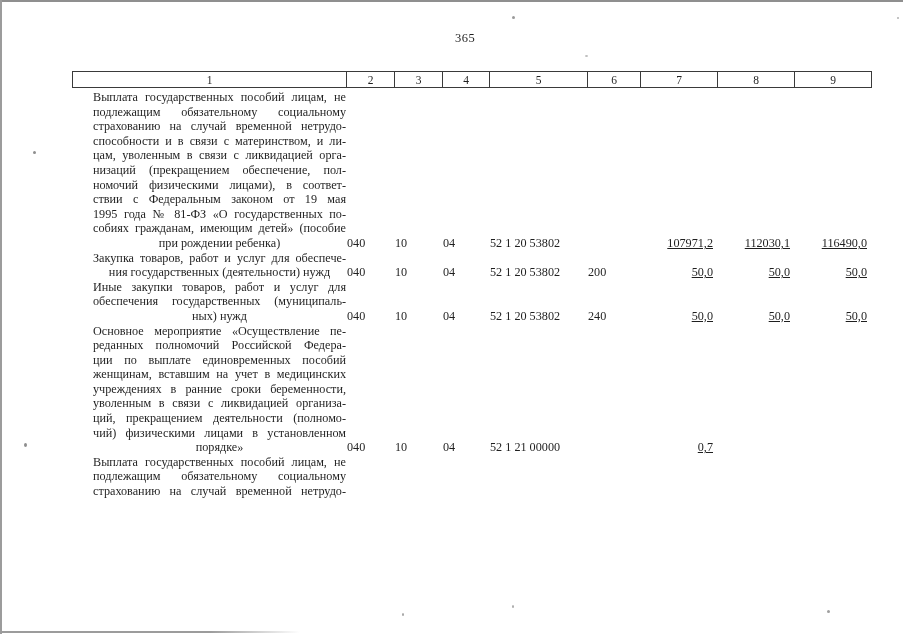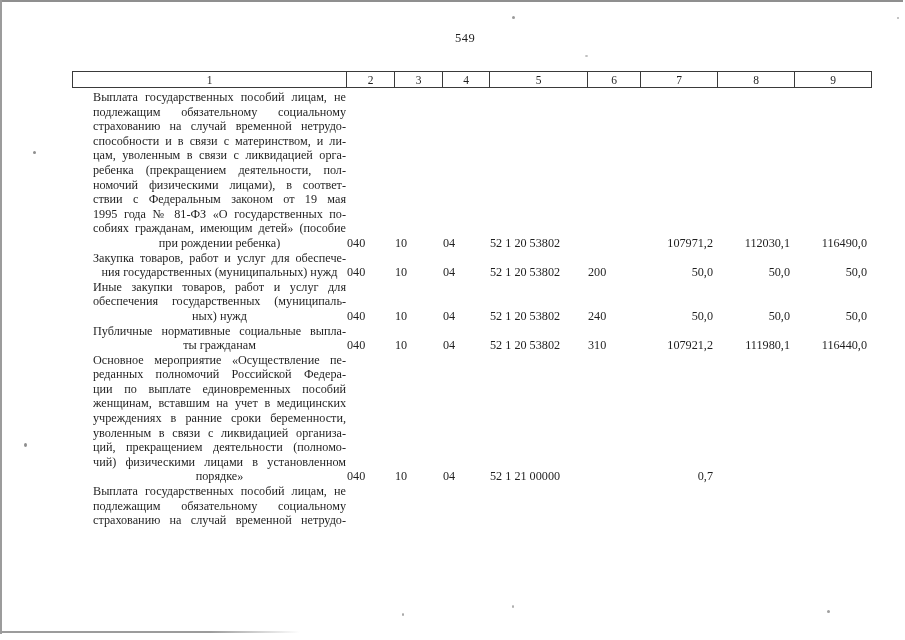--- a/index.html
+++ b/index.html
@@ -23,34 +23,34 @@
   .tbody{position:absolute;left:72px;top:90px;width:800px;display:table;table-layout:fixed;
          font-size:12.2px;line-height:14.6px;}
   .trow{display:table-row;}
   .tcell{display:table-cell;box-sizing:border-box;vertical-align:bottom;}
   .c1{width:275px;} .c2{width:48px;} .c3{width:48px;} .c4{width:47px;} .c5{width:98px;}
   .c6{width:53px;} .c7{width:77px;} .c8{width:77px;} .c9{width:77px;}
   .desc{vertical-align:top;padding-left:12px;padding-right:1px;}
   .line{text-align:justify;text-align-last:justify;height:14.6px;overflow:hidden;margin-left:9px;}
   .line.last{text-align:center;text-align-last:auto;}
   .val{text-align:left;}
-  .num{text-align:right;padding-right:5px;}
+  .num{text-align:right;padding-right:5px;text-decoration:underline;}
   
   .speck{position:absolute;border-radius:50%;}
 </style>
 </head>
 <body>
 
 <div class="canvas">
 
   <div class="edge-top"></div>
   <div class="edge-left"></div>
   <div class="edge-bottom"></div>
 
-  <div class="pageno">549</div>
+  <div class="pageno">365</div>
 
   <div class="hdr">
     <div class="hc c1">1</div>
     <div class="hc c2">2</div>
     <div class="hc c3">3</div>
     <div class="hc c4">4</div>
     <div class="hc c5">5</div>
     <div class="hc c6">6</div>
     <div class="hc c7">7</div>
     <div class="hc c8">8</div>
@@ -58,40 +58,40 @@
   </div>
 
   <div class="tbody">
       <div class="trow">
         <div class="tcell desc c1">
           <div class="line">Выплата государственных пособий лицам, не</div>
           <div class="line">подлежащим обязательному социальному</div>
           <div class="line">страхованию на случай временной нетрудо-</div>
           <div class="line">способности и в связи с материнством, и ли-</div>
           <div class="line">цам, уволенным в связи с ликвидацией орга-</div>
-          <div class="line">ребенка (прекращением деятельности, пол-</div>
+          <div class="line">низаций (прекращением обеспечение, пол-</div>
           <div class="line">номочий физическими лицами), в соответ-</div>
           <div class="line">ствии с Федеральным законом от 19 мая</div>
           <div class="line">1995 года № 81-ФЗ «О государственных по-</div>
           <div class="line">собиях гражданам, имеющим детей» (пособие</div>
           <div class="line last">при рождении ребенка)</div>
         </div>
         <div class="tcell val c2">040</div>
         <div class="tcell val c3">10</div>
         <div class="tcell val c4">04</div>
         <div class="tcell val c5">52 1 20 53802</div>
         <div class="tcell val c6"></div>
         <div class="tcell val c7 num">107971,2</div>
         <div class="tcell val c8 num">112030,1</div>
         <div class="tcell val c9 num">116490,0</div>
       </div>
       <div class="trow">
         <div class="tcell desc c1">
           <div class="line">Закупка товаров, работ и услуг для обеспече-</div>
-          <div class="line last">ния государственных (муниципальных) нужд</div>
+          <div class="line last">ния государственных (деятельности) нужд</div>
         </div>
         <div class="tcell val c2">040</div>
         <div class="tcell val c3">10</div>
         <div class="tcell val c4">04</div>
         <div class="tcell val c5">52 1 20 53802</div>
         <div class="tcell val c6">200</div>
         <div class="tcell val c7 num">50,0</div>
         <div class="tcell val c8 num">50,0</div>
         <div class="tcell val c9 num">50,0</div>
       </div>
@@ -102,34 +102,20 @@
           <div class="line last">ных) нужд</div>
         </div>
         <div class="tcell val c2">040</div>
         <div class="tcell val c3">10</div>
         <div class="tcell val c4">04</div>
         <div class="tcell val c5">52 1 20 53802</div>
         <div class="tcell val c6">240</div>
         <div class="tcell val c7 num">50,0</div>
         <div class="tcell val c8 num">50,0</div>
         <div class="tcell val c9 num">50,0</div>
-      </div>
-      <div class="trow">
-        <div class="tcell desc c1">
-          <div class="line">Публичные нормативные социальные выпла-</div>
-          <div class="line last">ты гражданам</div>
-        </div>
-        <div class="tcell val c2">040</div>
-        <div class="tcell val c3">10</div>
-        <div class="tcell val c4">04</div>
-        <div class="tcell val c5">52 1 20 53802</div>
-        <div class="tcell val c6">310</div>
-        <div class="tcell val c7 num">107921,2</div>
-        <div class="tcell val c8 num">111980,1</div>
-        <div class="tcell val c9 num">116440,0</div>
       </div>
       <div class="trow">
         <div class="tcell desc c1">
           <div class="line">Основное мероприятие «Осуществление пе-</div>
           <div class="line">реданных полномочий Российской Федера-</div>
           <div class="line">ции по выплате единовременных пособий</div>
           <div class="line">женщинам, вставшим на учет в медицинских</div>
           <div class="line">учреждениях в ранние сроки беременности,</div>
           <div class="line">уволенным в связи с ликвидацией организа-</div>
           <div class="line">ций, прекращением деятельности (полномо-</div>

